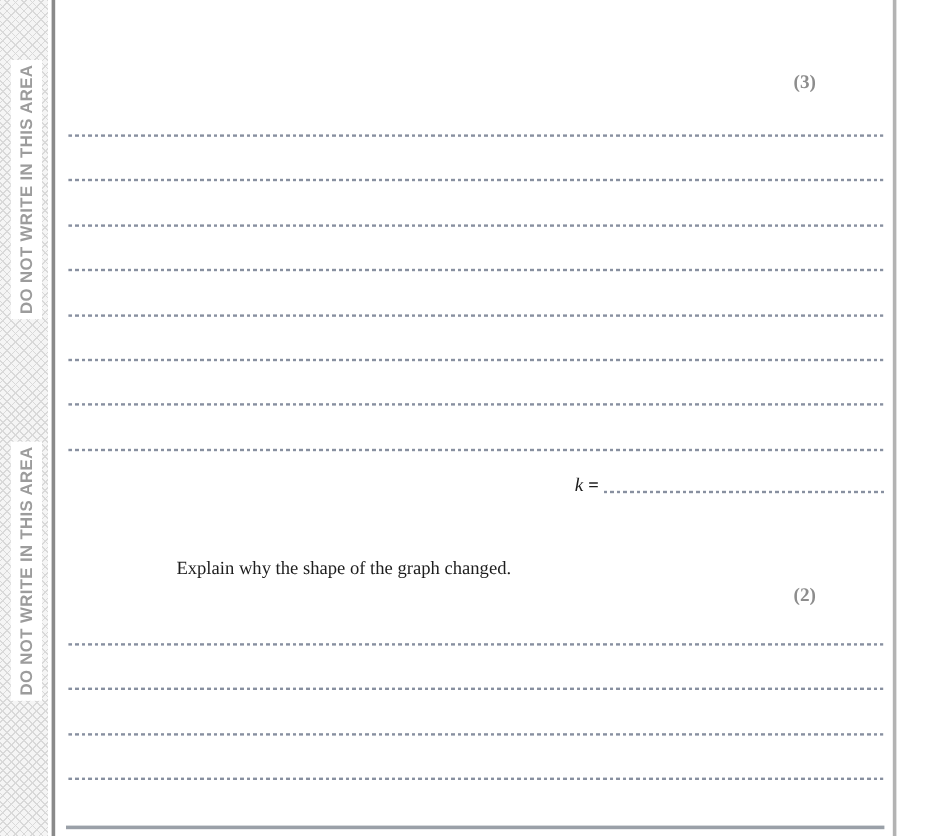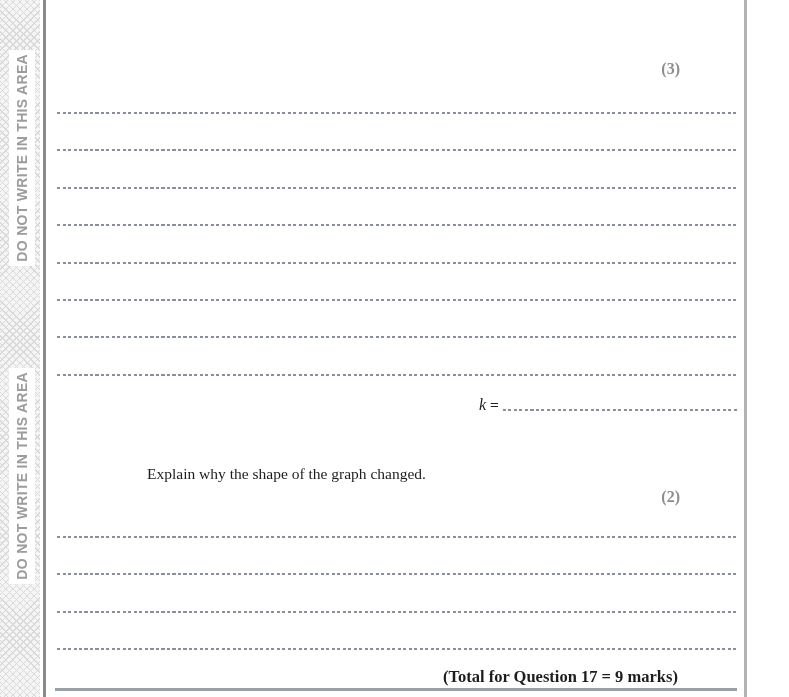--- a/index.html
+++ b/index.html
@@ -134,17 +134,16 @@
 
   <div class="marks marks-2">(2)</div>
 
   <div class="answer-lines lines-b">
       <div class="dotted-line" style="top: 0px;"></div>
       <div class="dotted-line" style="top: 37.4px;"></div>
       <div class="dotted-line" style="top: 74.8px;"></div>
       <div class="dotted-line" style="top: 112.2px;"></div>
     </div>
 
-  <div class="total-line">(Total for Question 17 = 9 marks)</div>
 
   <div class="bottom-rule"></div>
 
 </div>
 
 </body></html>

